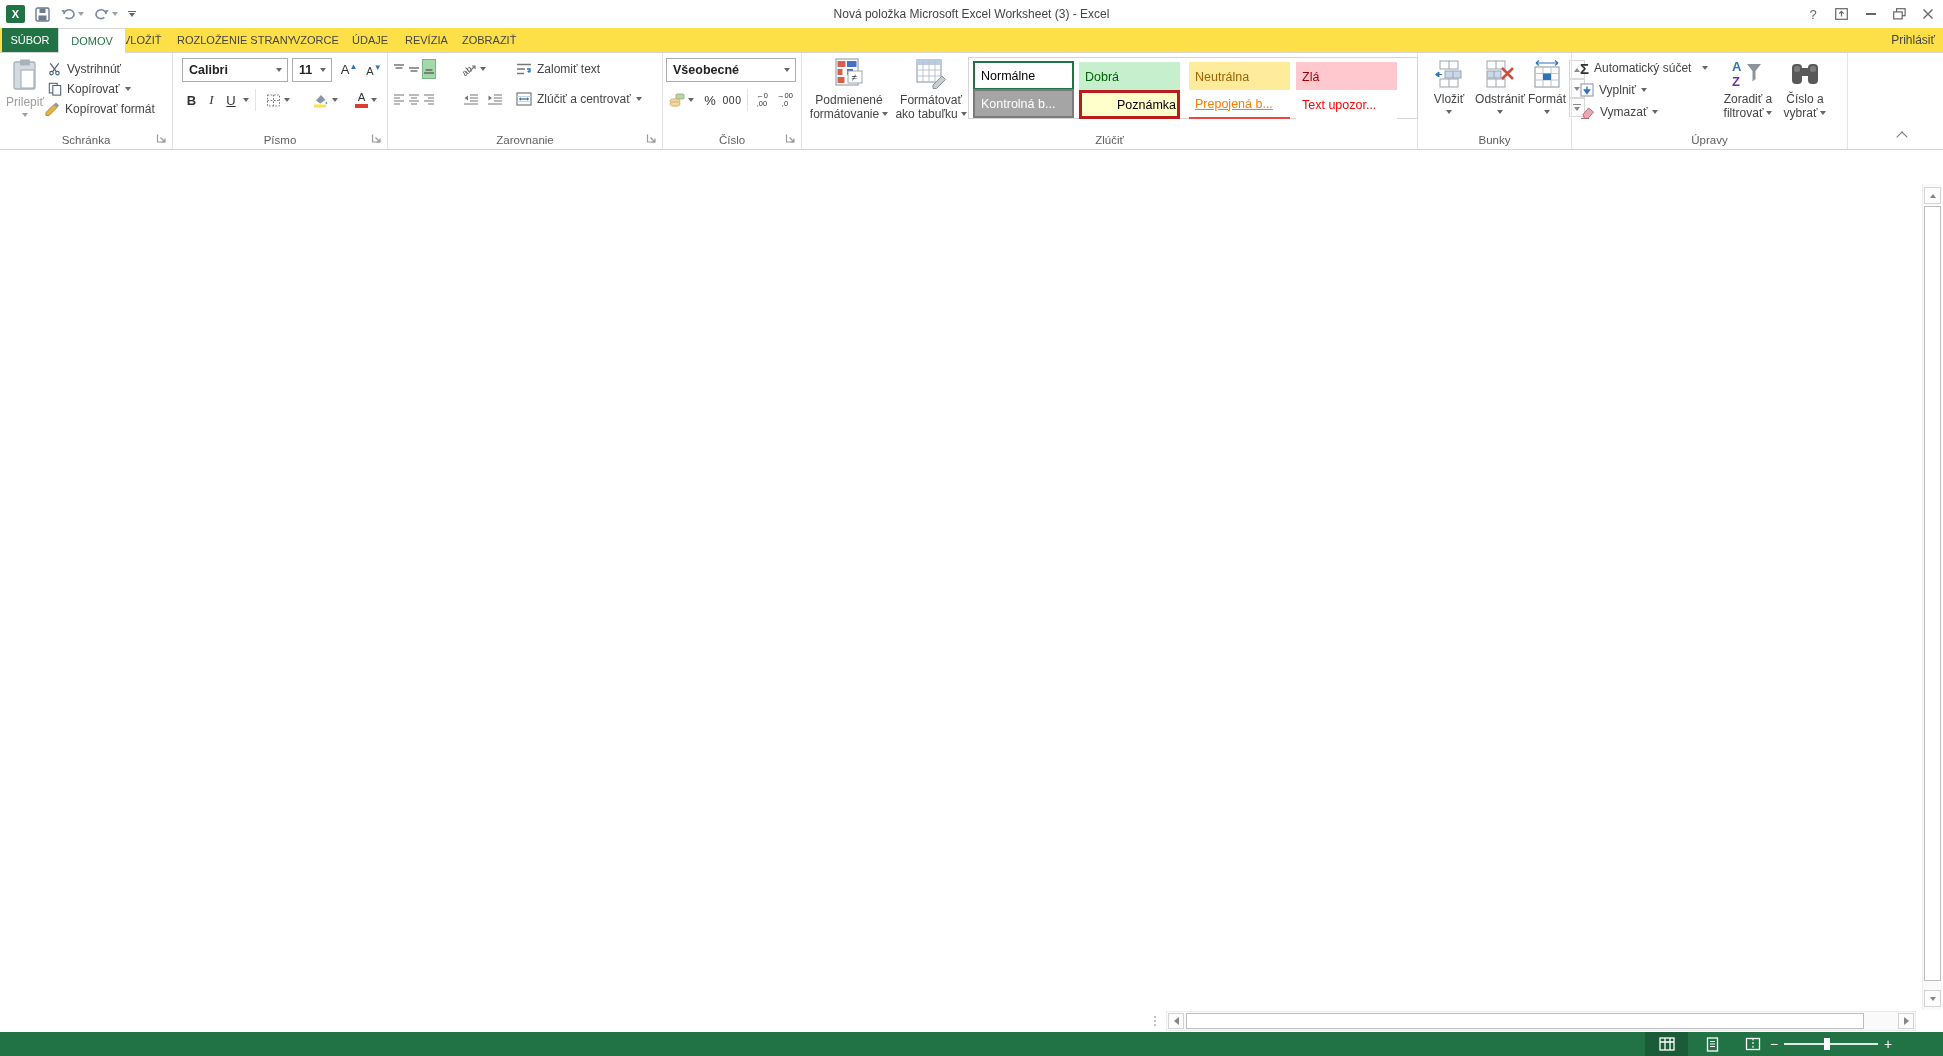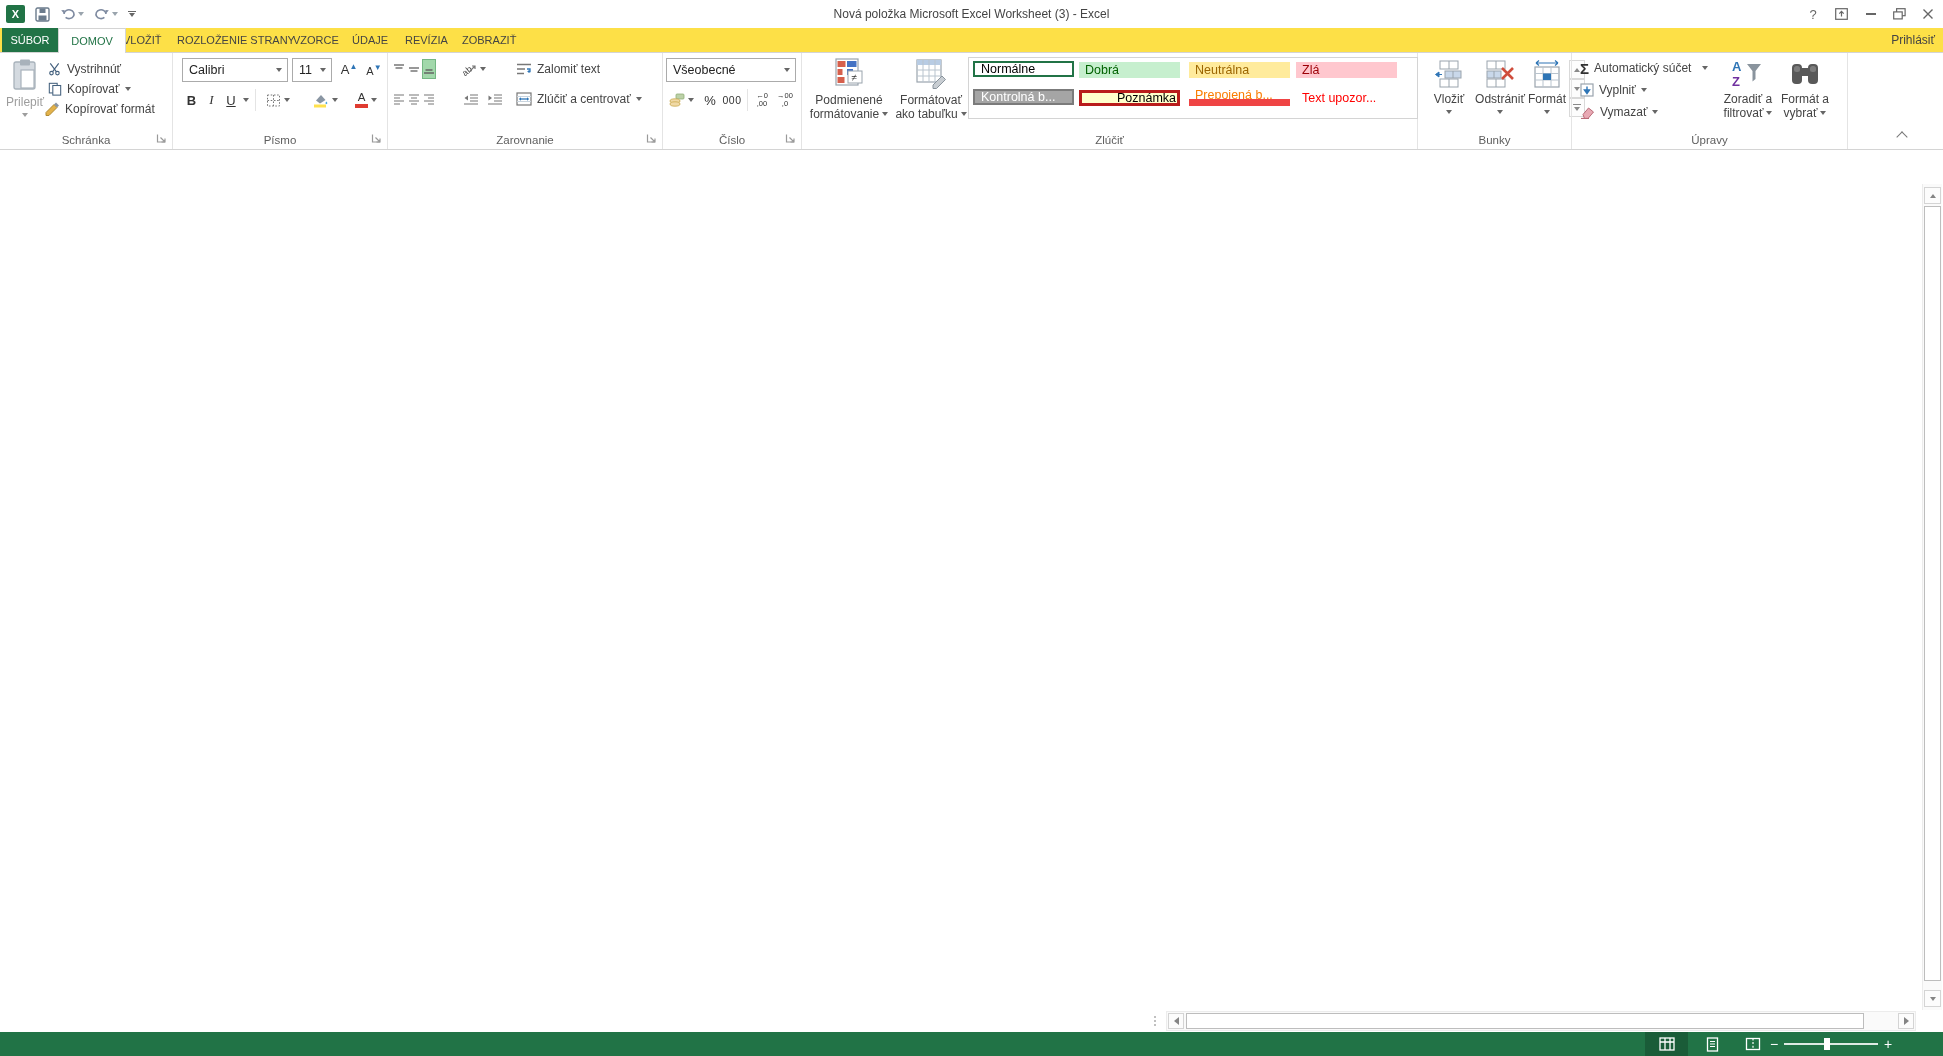--- a/index.html
+++ b/index.html
@@ -29,47 +29,47 @@
   .signin{top:0;height:24px;right:8px;font-size:12px;color:#444;display:flex;align-items:center;cursor:pointer;}
   
   .ribbon{left:0;top:52px;width:1943px;height:98px;background:#fff;border-top:1px solid #d4d4d4;
           border-bottom:1px solid #d4d4d4;box-sizing:border-box;z-index:1;}
   .rgroup{position:absolute;top:0;height:96px;border-right:1px solid #e4e4e4;box-sizing:border-box;}
   .glabel{position:absolute;bottom:3px;left:0;width:100%;text-align:center;font-size:11.5px;color:#5e5e5e;}
   .launcher{position:absolute;right:4px;bottom:4px;width:12px;height:12px;cursor:pointer;}
   .rtext{font-size:12px;color:#444;white-space:nowrap;}
   .rrow{position:absolute;display:flex;align-items:center;gap:5px;cursor:pointer;height:18px;}
   .combo{position:absolute;background:#fff;border:1px solid #ababab;box-sizing:border-box;
-         display:flex;align-items:center;font-size:12.5px;color:#222;cursor:pointer;padding-left:6px;}
+         display:flex;align-items:center;font-size:12.5px;color:#222;cursor:pointer;padding-left:6px;font-weight:bold;}
   .combo .td{margin-left:auto;margin-right:5px;}
   .td{width:0;height:0;border-left:3.5px solid transparent;border-right:3.5px solid transparent;
       border-top:4px solid #666;display:inline-block;}
   .tu{width:0;height:0;border-left:3.5px solid transparent;border-right:3.5px solid transparent;
       border-bottom:4px solid #666;display:inline-block;}
   .tleft{width:0;height:0;border-top:4px solid transparent;border-bottom:4px solid transparent;
       border-right:5px solid #777;display:inline-block;}
   .tright{width:0;height:0;border-top:4px solid transparent;border-bottom:4px solid transparent;
       border-left:5px solid #777;display:inline-block;}
   .rbtn{display:flex;align-items:center;justify-content:center;cursor:pointer;box-sizing:border-box;}
   .rbtn.sel{background:#a2d8ab;border:1px solid #74b783;}
   .vsep{position:absolute;width:1px;background:#e4e4e4;}
   .bigbtn{position:absolute;display:flex;flex-direction:column;align-items:center;cursor:pointer;
           font-size:12px;color:#444;text-align:center;}
   .chev{display:inline-block;width:7px;height:7px;border-right:1.7px solid #777;
         border-bottom:1.7px solid #777;transform:rotate(45deg);}
   .chev.up{transform:rotate(-135deg);}
   
   .gallery{position:absolute;left:166px;top:4px;width:450px;height:62px;border:1px solid #d4d4d4;
            box-sizing:border-box;background:#fff;}
-  .scell{position:absolute;width:101px;height:16px;font-size:12.5px;display:flex;align-items:center;
+  .scell{position:absolute;width:101px;height:29px;font-size:12.5px;display:flex;align-items:center;
          padding-left:6px;box-sizing:border-box;cursor:pointer;white-space:nowrap;overflow:hidden;}
   .scell.sel-style{border:2px solid #217346;}
   .scell.check-style{border:2px solid #7b7b7b;}
   .scell.note-style{border:3px solid #b91c1c;padding-left:35px;}
-  .scell.linked-style{border-bottom:7px solid #ef4444;}
+  .scell.linked-style{border-bottom:2px solid #ef4444;text-decoration:underline;}
   .gscroll-btn{position:absolute;left:600px;width:16px;height:19px;border:1px solid #d9d9d9;
                background:#fdfdfd;box-sizing:border-box;display:flex;align-items:center;
                justify-content:center;flex-direction:column;cursor:pointer;}
   
   .fbar{left:0;top:151px;width:1943px;height:33px;background:#fff;border-bottom:1px solid #d4d4d4;box-sizing:border-box;}
   .namebox{left:6px;top:4px;width:162px;height:26px;border:1px solid #d9d9d9;box-sizing:border-box;
            display:flex;align-items:center;font-size:12.5px;color:#222;padding-left:8px;cursor:text;}
   .fxbox{left:196px;top:4px;width:114px;height:26px;border:1px solid #d9d9d9;box-sizing:border-box;
          display:flex;align-items:center;justify-content:space-around;background:#fff;}
   .finput{left:314px;top:4px;width:1626px;height:26px;border:1px solid #d9d9d9;box-sizing:border-box;
@@ -567,21 +567,21 @@
       <div class="bigbtn" style="left:206px;top:3px;width:54px;height:80px">
         <span style="margin-top:2px">
           <svg width="32" height="32" viewBox="0 0 32 32">
               <rect x="3" y="6" width="10" height="20" rx="4" fill="#595959"></rect>
               <rect x="19" y="6" width="10" height="20" rx="4" fill="#595959"></rect>
               <rect x="12" y="10" width="8" height="8" fill="#595959"></rect>
               <rect x="5" y="8" width="6" height="6" rx="2.5" fill="#7d7d7d"></rect>
               <rect x="21" y="8" width="6" height="6" rx="2.5" fill="#7d7d7d"></rect>
             </svg>
         </span>
-        <span style="margin-top:2px">Formát a</span>
+        <span style="margin-top:2px">Číslo a</span>
         <span class="flex" style="gap:3px">
           <span>vybrať</span>
           <span class="td"></span>
         </span>
       </div>
       <div class="glabel">Úpravy</div>
     </div>
 
     <div class="abs" style="left:1892px;top:76px;width:20px;height:16px;cursor:pointer;display:flex;align-items:center;justify-content:center">
       <span class="chev up"></span>

